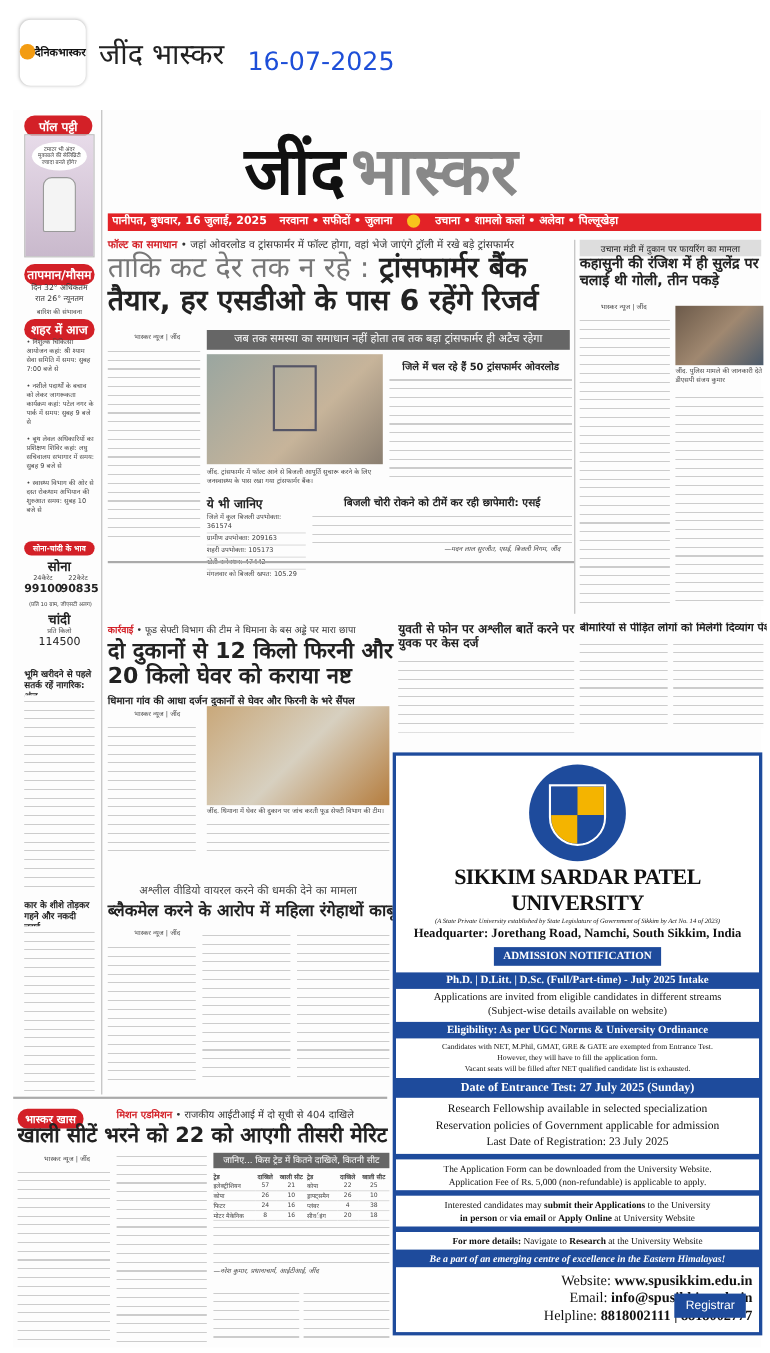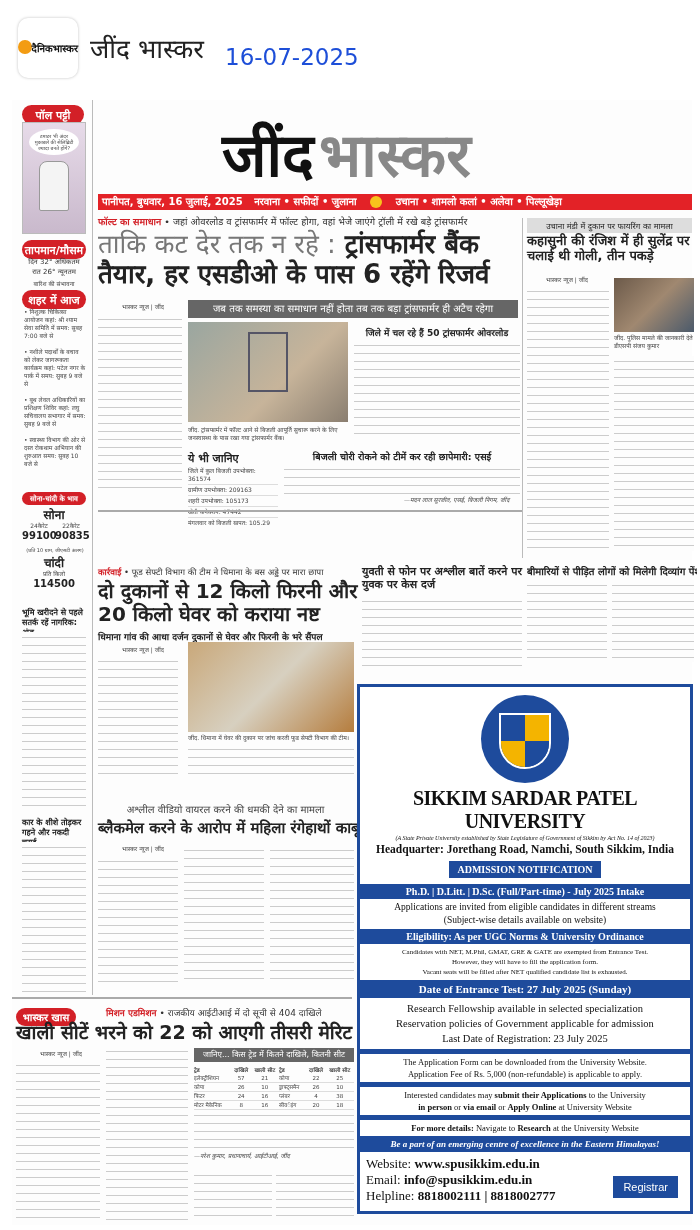--- a/index.html
+++ b/index.html
@@ -62,21 +62,21 @@
   </div>
   <div class="abs pill" style="left:10px;top:392px;width:64px;font-size:7px">सोना-चांदी के भाव</div>
   <div class="abs" style="left:10px;top:406px;width:64px;text-align:center;font-weight:bold;font-size:12px">सोना</div>
   <div class="abs tiny" style="left:12px;top:422px;width:30px;text-align:center">24कैरेट</div>
   <div class="abs tiny" style="left:44px;top:422px;width:30px;text-align:center">22कैरेट</div>
   <div class="abs" style="left:10px;top:430px;width:32px;text-align:center;font-weight:bold;font-size:10px">99100</div>
   <div class="abs" style="left:43px;top:430px;width:32px;text-align:center;font-weight:bold;font-size:10px">90835</div>
   <div class="abs tiny" style="left:8px;top:446px;width:70px;text-align:center;font-size:5px">(प्रति 10 ग्राम, जीएसटी अलग)</div>
   <div class="abs" style="left:10px;top:454px;width:64px;text-align:center;font-weight:bold;font-size:12px">चांदी</div>
   <div class="abs tiny" style="left:10px;top:470px;width:64px;text-align:center">प्रति किलो</div>
-  <div class="abs" style="left:10px;top:478px;width:64px;text-align:center;font-weight:bold;font-size:10px">114500</div>
+  <div class="abs" style="left:10px;top:478px;width:64px;text-align:center;font-weight:normal;font-size:10px">114500</div>
   <div class="abs" style="left:10px;top:508px;width:64px;font-size:8px;font-weight:bold;line-height:10px">भूमि खरीदने से पहले सतर्क रहें नागरिक: अंजू</div>
   <div class="abs txtcol" style="left:10px;top:532px;width:64px;height:180px;background:repeating-linear-gradient(#fdfdfd 0 5px,#ccc 5px 6px,#fdfdfd 6px 8px)"></div>
   <div class="abs" style="left:10px;top:718px;width:64px;font-size:8px;font-weight:bold;line-height:10px">कार के शीशे तोड़कर गहने और नकदी चुराई</div>
   <div class="abs txtcol" style="left:10px;top:742px;width:64px;height:150px;background:repeating-linear-gradient(#fdfdfd 0 5px,#ccc 5px 6px,#fdfdfd 6px 8px)"></div>
 
   <div class="abs" style="left:80px;top:0;width:1px;height:895px;background:#bbb"></div>
 
   <div class="abs" style="left:210px;top:12px;white-space:nowrap">
     <span class="masthead-1">जींद</span>
     <span class="masthead-2">भास्कर</span>
@@ -254,20 +254,20 @@
     <div style="height:5px;background:#1e4b9c"></div>
     <div style="font-size:8.5px;line-height:12px;padding:2px 0">
       <div><span>Interested candidates may </span><b>submit their Applications</b><span> to the University</span></div>
       <div><b>in person</b><span> or </span><b>via email</b><span> or </span><b>Apply Online</b><span> at University Website</span></div>
     </div>
     <div style="height:5px;background:#1e4b9c"></div>
     <div style="font-size:8.5px;padding:3px 0">
       <b>For more details:</b><span> Navigate to </span><b>Research</b><span>  at the University Website</span>
     </div>
     <div class="adbar" style="font-size:9px;font-style:italic;padding:3px 0">Be a part of an emerging centre of excellence in the Eastern Himalayas!</div>
-    <div style="position:relative;text-align:left;padding:4px 6px;font-size:13px;line-height:16px">
+    <div style="position:relative;text-align:right;padding:4px 6px;font-size:13px;line-height:16px">
       <div><span>Website: </span><b>www.spusikkim.edu.in</b></div>
       <div><span>Email: </span><b>info@spusikkim.edu.in</b></div>
       <div><span>Helpline: </span><b>8818002111 | 8818002777</b></div>
       <div class="adbar" style="position:absolute;right:12px;top:24px;font-family:'Liberation Sans',sans-serif;font-weight:normal;font-size:11px;padding:3px 10px">Registrar</div>
     </div>
   </div>
 </div>
 
 </body></html>

